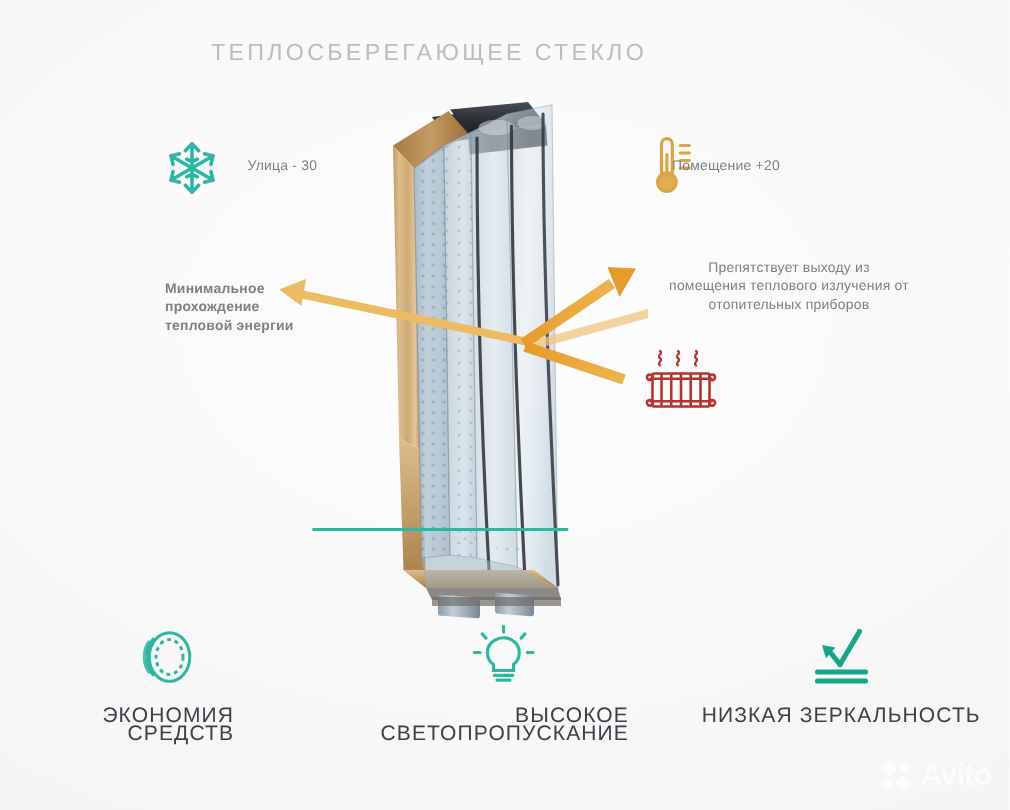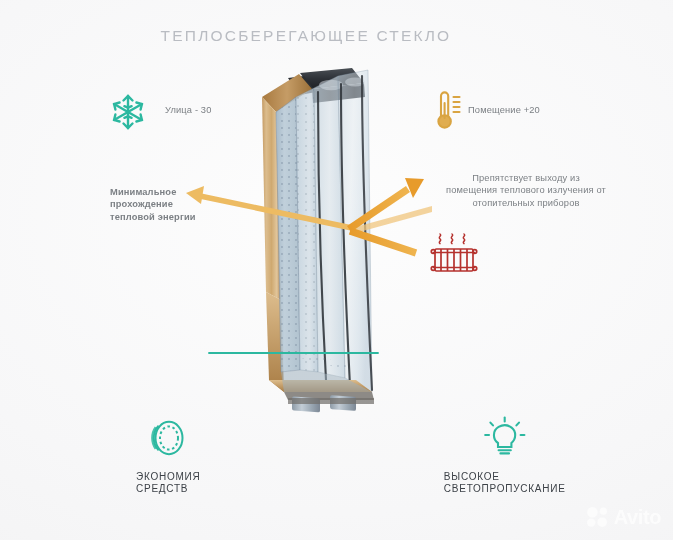--- a/index.html
+++ b/index.html
@@ -21,21 +21,20 @@
   
   #title {
     position:absolute;
     top:27px; left:0; width:572px;
     text-align:center;
     font-size:15.5px;
     letter-spacing:2.2px;
     color:#b9bcc2;
     font-weight:400;
     white-space:nowrap;
-    margin-left:20px;
   }
 
   
   .note {
     position:absolute;
     font-size:9.3px;
     line-height:12.4px;
     color:#7c8085;
     letter-spacing:.15px;
   }
@@ -65,25 +64,25 @@
     justify-content:flex-start;
   }
   .feature .ficon {
     height:44px;
     display:flex;
     align-items:center;
     justify-content:center;
   }
   .feature .flabel {
     margin-top:11px;
-    font-size:10px;
+    font-size:14px;
     line-height:11.5px;
     letter-spacing:.75px;
     color:#3c4147;
-    text-align:left;
+    text-align:right;
     white-space:pre-line;
   }
 
   
   #avito {
     position:absolute;
     right:12px; bottom:12px;
     display:flex;
     align-items:center;
     gap:4px;
@@ -288,21 +287,21 @@
         <path d="M11,29 L11,8 A3.6,3.6 0 0 1 18.2,8 L18.2,29"></path>
         <circle cx="14.6" cy="33.4" r="6.2" fill="#e0ad50" stroke="#d9a441"></circle>
         <line x1="14.6" y1="15" x2="14.6" y2="30"></line>
         <line x1="23.5" y1="9" x2="29.5" y2="9"></line>
         <line x1="23.5" y1="14" x2="29.5" y2="14"></line>
         <line x1="23.5" y1="19" x2="29.5" y2="19"></line>
         <line x1="23.5" y1="24" x2="29.5" y2="24"></line>
       </g>
     </svg>
   </div>
-  <div class="inline-label" style="left:468px;top:105px;">Помещение +20</div>
+  <div class="inline-label" style="left:448px;top:105px;">Помещение +20</div>
 
   <div class="note left" style="left:110px;top:186px;width:110px;white-space:pre-line;">Минимальное
 прохождение
 тепловой энергии</div>
 
   <div class="note right" style="left:428px;top:172px;width:196px;white-space:pre-line;">Препятствует выходу из
 помещения теплового излучения от
 отопительных приборов</div>
 
   <div style="position:absolute;left:428px;top:232px;width:56px;height:50px;">
@@ -362,20 +361,36 @@
             <line x1="37" y1="6.6" x2="34.4" y2="9.4"></line>
             <line x1="3.2" y1="19" x2="7" y2="19"></line>
             <line x1="38.6" y1="19" x2="42.4" y2="19"></line>
           </g>
         </svg>
       </div>
       <div class="flabel">ВЫСОКОЕ
 СВЕТОПРОПУСКАНИЕ</div>
     </div>
 
+    <div class="feature">
+      <div class="ficon">
+        <svg width="52" height="42" viewBox="0 0 52 42">
+          <g fill="none" stroke="#17a589" stroke-width="3.4" stroke-linecap="round" stroke-linejoin="round">
+            <path d="M38,4 L25,26"></path>
+            <path d="M25,26 L17,16"></path>
+          </g>
+          <path d="M13,13 L22,14.6 L15.6,21.8 Z" fill="#17a589"></path>
+          <g stroke="#17a589" stroke-width="3.4" stroke-linecap="round">
+            <line x1="10" y1="31" x2="42" y2="31"></line>
+            <line x1="10" y1="37" x2="42" y2="37"></line>
+          </g>
+        </svg>
+      </div>
+      <div class="flabel">НИЗКАЯ ЗЕРКАЛЬНОСТЬ</div>
+    </div>
 
 
   </div>
 
   <div id="avito">
     <svg class="amark" width="24" height="22" viewBox="0 0 24 22">
       <circle cx="6.4" cy="6.2" r="5.2" fill="#ffffff" opacity=".92"></circle>
       <circle cx="17.4" cy="5.2" r="3.6" fill="#ffffff" opacity=".92"></circle>
       <circle cx="5.2" cy="16.6" r="4.2" fill="#ffffff" opacity=".92"></circle>
       <circle cx="16.2" cy="16.2" r="4.8" fill="#ffffff" opacity=".92"></circle>

